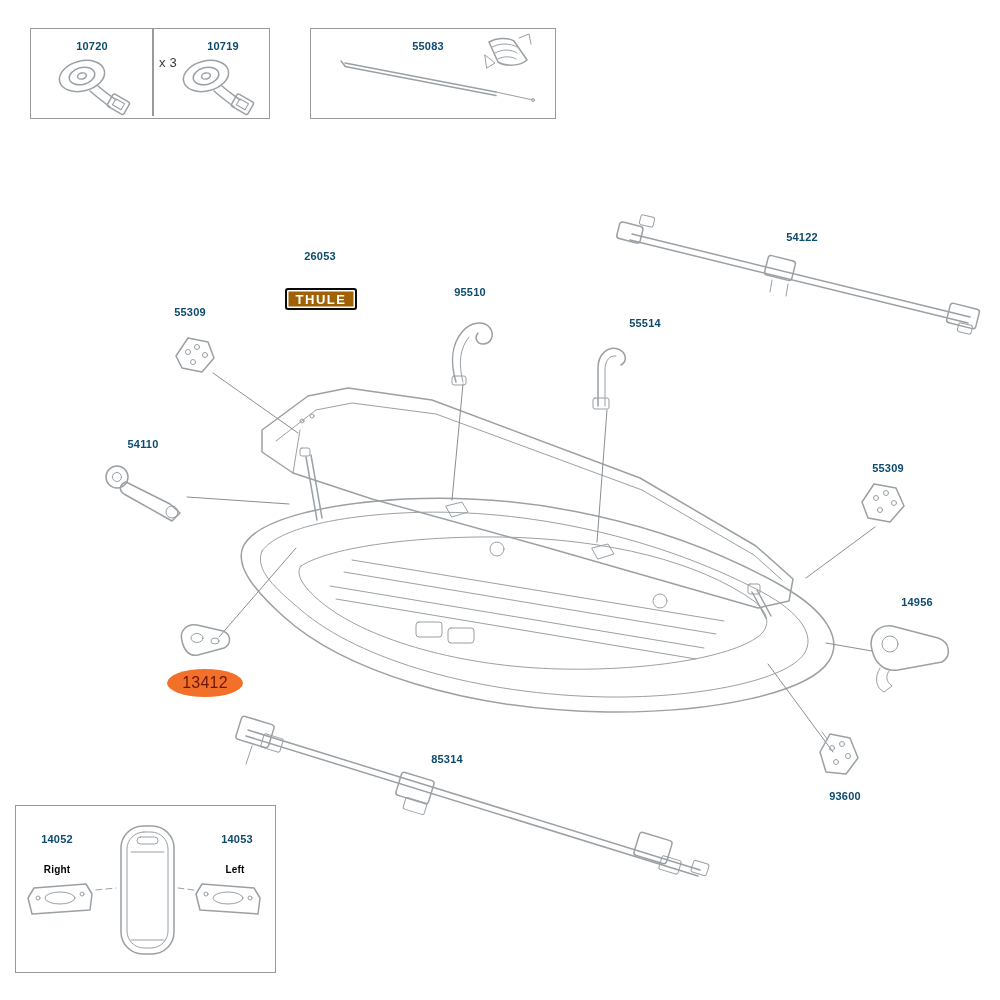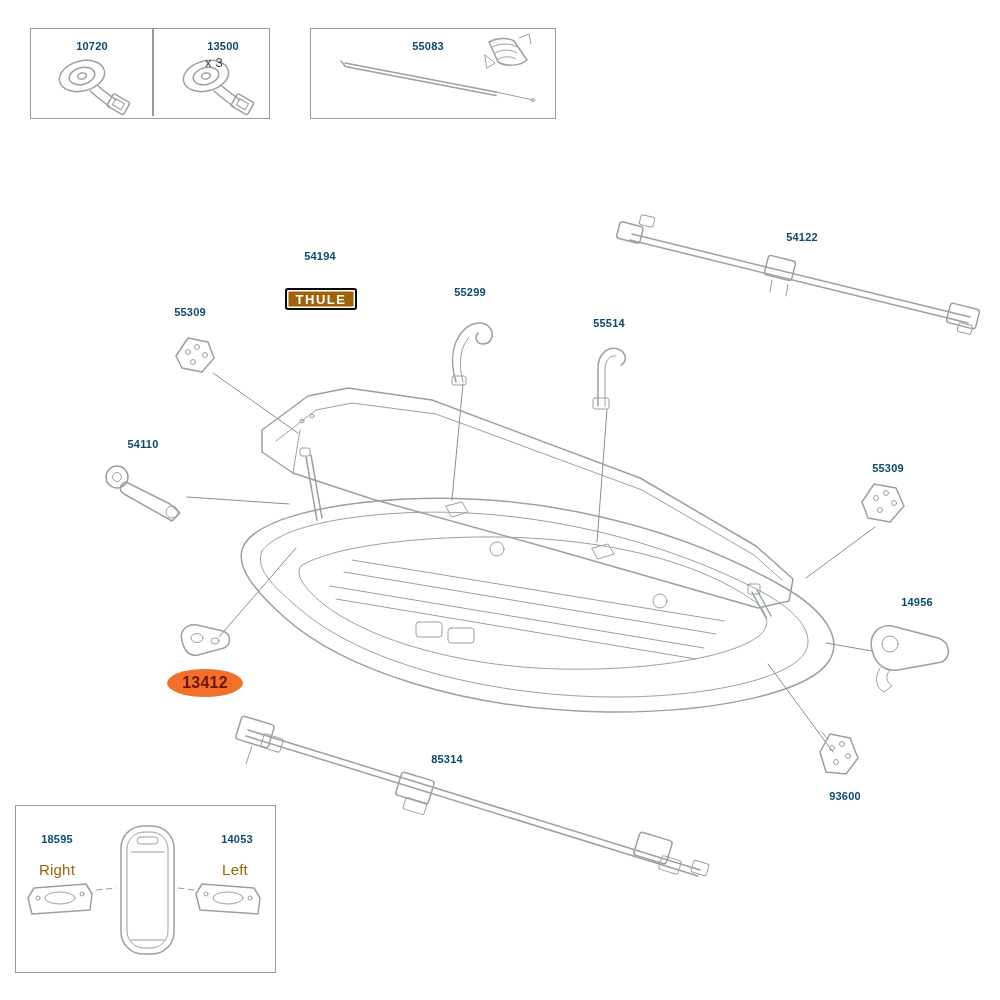--- a/index.html
+++ b/index.html
@@ -1,25 +1,25 @@
 <!DOCTYPE html>
 <html><head>
 <meta charset="utf-8">
 <style>
   html,body{margin:0;padding:0;background:#fff;}
   .stage{position:relative;width:1000px;height:1000px;background:#fff;font-family:"Liberation Sans",sans-serif;overflow:hidden;}
   .art{position:absolute;left:0;top:0;width:1000px;height:1000px;}
   .plabel{position:absolute;transform:translate(-50%,-50%);font-size:11px;font-weight:bold;color:#0c4a6e;white-space:nowrap;letter-spacing:.2px;}
-  .plabel.small{font-size:13px;font-weight:normal;color:#3a3a3a;margin-left:46px;}
-  .plabel.side{font-size:15px;font-weight:normal;color:#a16207;}
+  .plabel.small{font-size:13px;font-weight:normal;color:#3a3a3a;}
+  .plabel.side{font-size:10px;font-weight:bold;color:#000000;}
   .pbox{position:absolute;border:1.5px solid #9a9a9a;}
   .divider{position:absolute;width:1.5px;background:#9a9a9a;}
   .thule-badge{position:absolute;left:285px;top:288px;width:72px;height:22px;background:#a16207;border-radius:3px;display:flex;align-items:center;justify-content:center;color:#fff;font-weight:bold;font-size:13px;letter-spacing:1.5px;box-shadow:inset 0 0 0 2px #0a0a0a, inset 0 0 0 3.5px #ffffff;}
   .hl-ellipse{position:absolute;left:205px;top:683px;width:76px;height:28px;transform:translate(-50%,-50%);background:#f3702a;border-radius:50%;display:flex;align-items:center;justify-content:center;}
-  .hl-ellipse .hl-text{font-size:16px;font-weight:bold;color:#6b1703;letter-spacing:.2px;}
+  .hl-ellipse .hl-text{font-size:16px;font-weight:normal;color:#6b1703;letter-spacing:.2px;}
 </style>
 </head>
 <body>
 
 <div class="stage">
 
   <svg class="art" viewBox="0 0 1000 1000" fill="none" stroke="#9aa0a4" stroke-width="1.5" stroke-linecap="round" stroke-linejoin="round">
     <defs>
       <g id="strap-shape">
         <ellipse cx="0" cy="0" rx="23" ry="15" transform="rotate(-14)"></ellipse>
@@ -203,30 +203,30 @@
   <div class="thule-badge">
     <span>THULE</span>
   </div>
 
   <div class="hl-ellipse">
     <span class="hl-text">13412</span>
   </div>
 
   <div class="plabel" style="left:92px;top:46px">10720</div>
   <div class="plabel small" style="left:168px;top:62px">x 3</div>
-  <div class="plabel" style="left:223px;top:46px">13500</div>
+  <div class="plabel" style="left:223px;top:46px">10719</div>
   <div class="plabel" style="left:428px;top:46px">55083</div>
   <div class="plabel" style="left:802px;top:237px">54122</div>
-  <div class="plabel" style="left:320px;top:256px">54194</div>
-  <div class="plabel" style="left:470px;top:292px">55299</div>
+  <div class="plabel" style="left:320px;top:256px">26053</div>
+  <div class="plabel" style="left:470px;top:292px">95510</div>
   <div class="plabel" style="left:190px;top:312px">55309</div>
-  <div class="plabel" style="left:609px;top:323px">55514</div>
+  <div class="plabel" style="left:645px;top:323px">55514</div>
   <div class="plabel" style="left:143px;top:444px">54110</div>
   <div class="plabel" style="left:888px;top:468px">55309</div>
   <div class="plabel" style="left:917px;top:602px">14956</div>
   <div class="plabel" style="left:447px;top:759px">85314</div>
   <div class="plabel" style="left:845px;top:796px">93600</div>
-  <div class="plabel" style="left:57px;top:839px">18595</div>
+  <div class="plabel" style="left:57px;top:839px">14052</div>
   <div class="plabel side" style="left:57px;top:869px">Right</div>
   <div class="plabel" style="left:237px;top:839px">14053</div>
   <div class="plabel side" style="left:235px;top:869px">Left</div>
 
 </div>
 
 </body></html>

